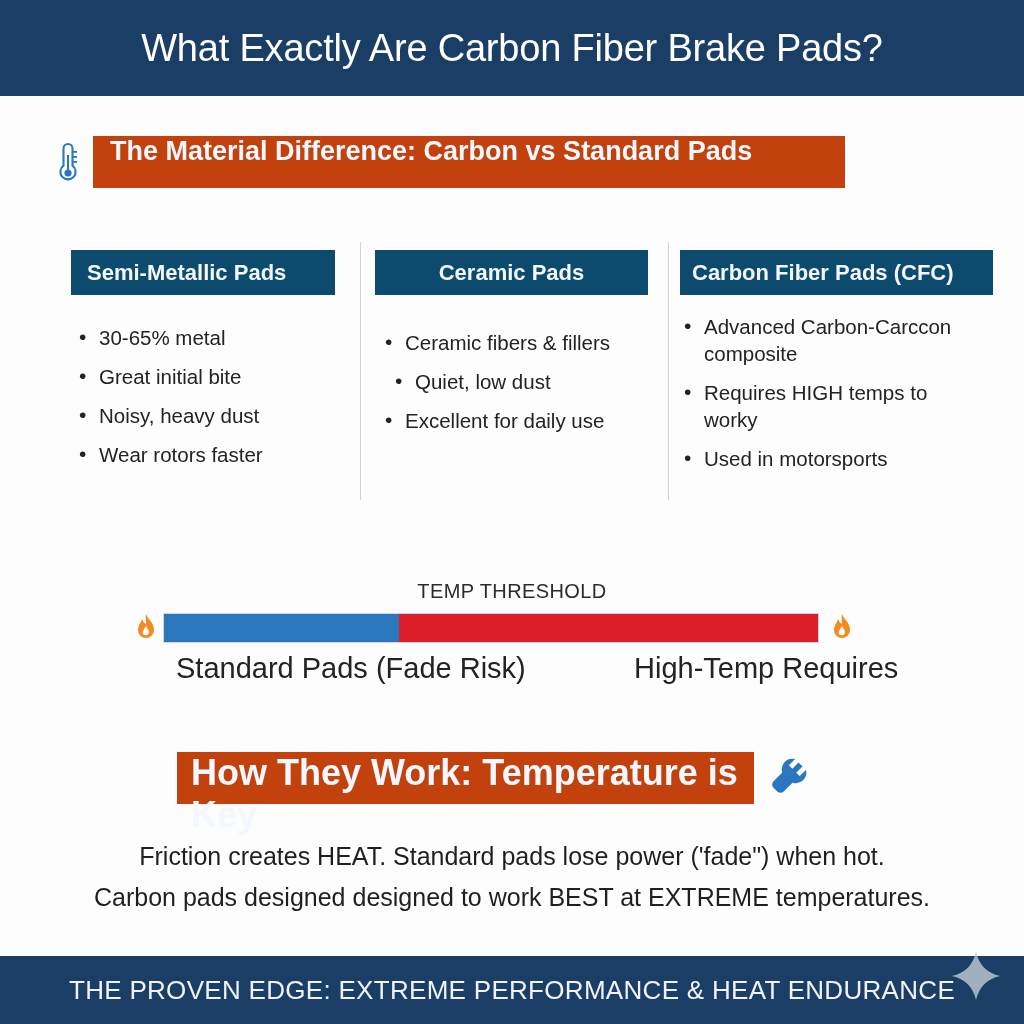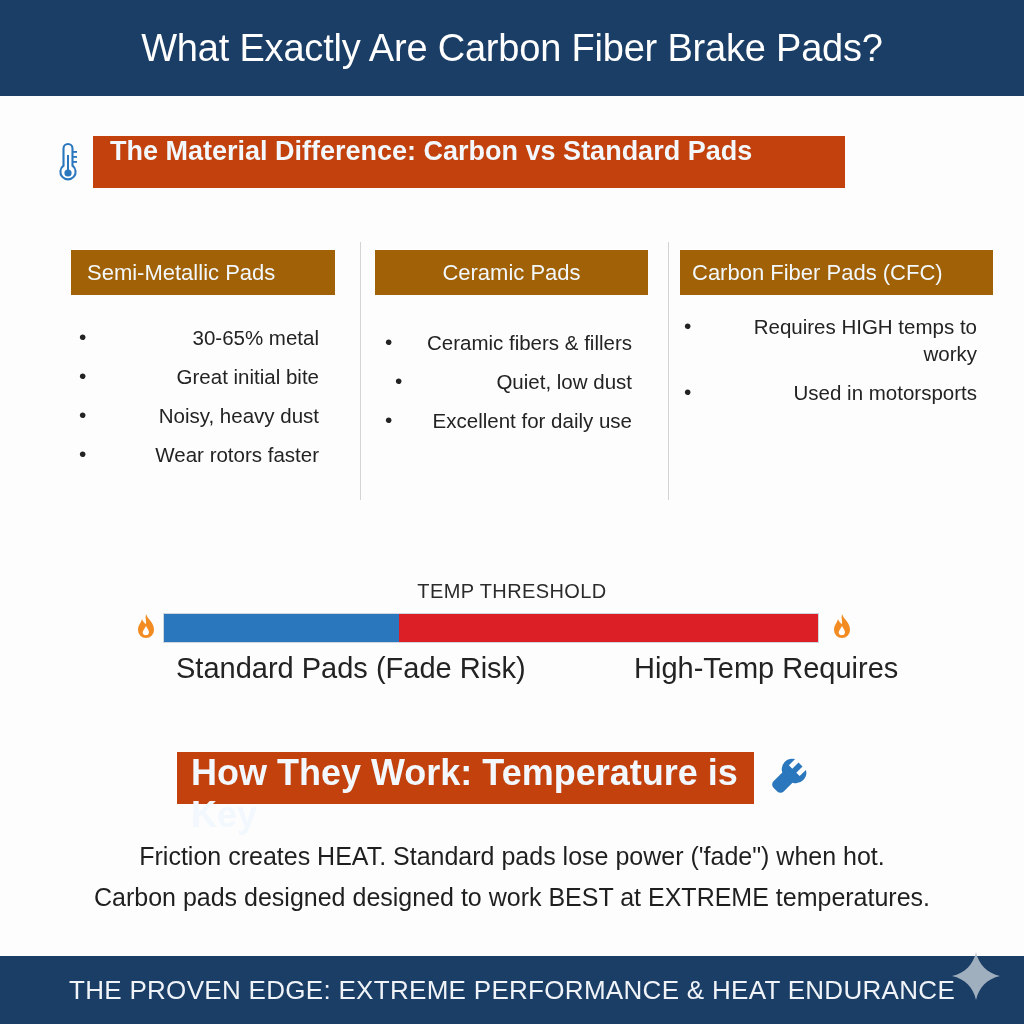--- a/index.html
+++ b/index.html
@@ -72,44 +72,43 @@
     width: 36px; height: 52px;
     display: flex; align-items: center; justify-content: center;
   }
 
   
   .col {
     position: absolute;
     top: 250px;
   }
   .col-head {
-    background: #a16207;
+    background: #0c4a6e;
     color: #f2f8fd;
     font-size: 22px;
-    font-weight: normal;
+    font-weight: bold;
     height: 45px;
     display: flex;
     align-items: center;
     box-sizing: border-box;
   }
   .col-1 { left: 71px; width: 264px; }
   .col-2 { left: 375px; width: 273px; }
   .col-3 { left: 680px; width: 313px; }
 
   .col-1 .col-head { padding-left: 16px; justify-content: flex-start; }
   .col-2 .col-head { justify-content: center; }
   .col-3 .col-head { padding-left: 12px; justify-content: flex-start; }
 
   .bullets {
     list-style: none;
     margin: 16px;
     padding: 0;
     color: #232323;
     font-size: 20.5px;
-    text-align: right;
   }
   .bullets li {
     position: relative;
     padding-left: 22px;
     margin-bottom: 12px;
     line-height: 1.32;
   }
   .bullets li::before {
     content: "\2022";
     position: absolute;
@@ -269,20 +268,21 @@
     <ul class="bullets">
       <li>Ceramic fibers &amp; fillers</li>
       <li>Quiet, low dust</li>
       <li>Excellent for daily use</li>
     </ul>
   </div>
 
   <div class="col col-3">
     <div class="col-head">Carbon Fiber Pads (CFC)</div>
     <ul class="bullets">
+      <li>Advanced Carbon-Carccon composite</li>
       <li>Requires HIGH temps to worky</li>
       <li>Used in motorsports</li>
     </ul>
   </div>
 
   <div class="temp-label">TEMP THRESHOLD</div>
 
   <div class="flame flame-left">
     <svg width="22" height="30" viewBox="0 0 22 30">
       <path d="M11 1 C13 7 19 9 19 17 A8 8 0 0 1 3 17 C3 12 6 10 7 6 C8.5 9 9 10 11 11 C11.5 8 10 5 11 1 z" fill="#f28b22"></path>

